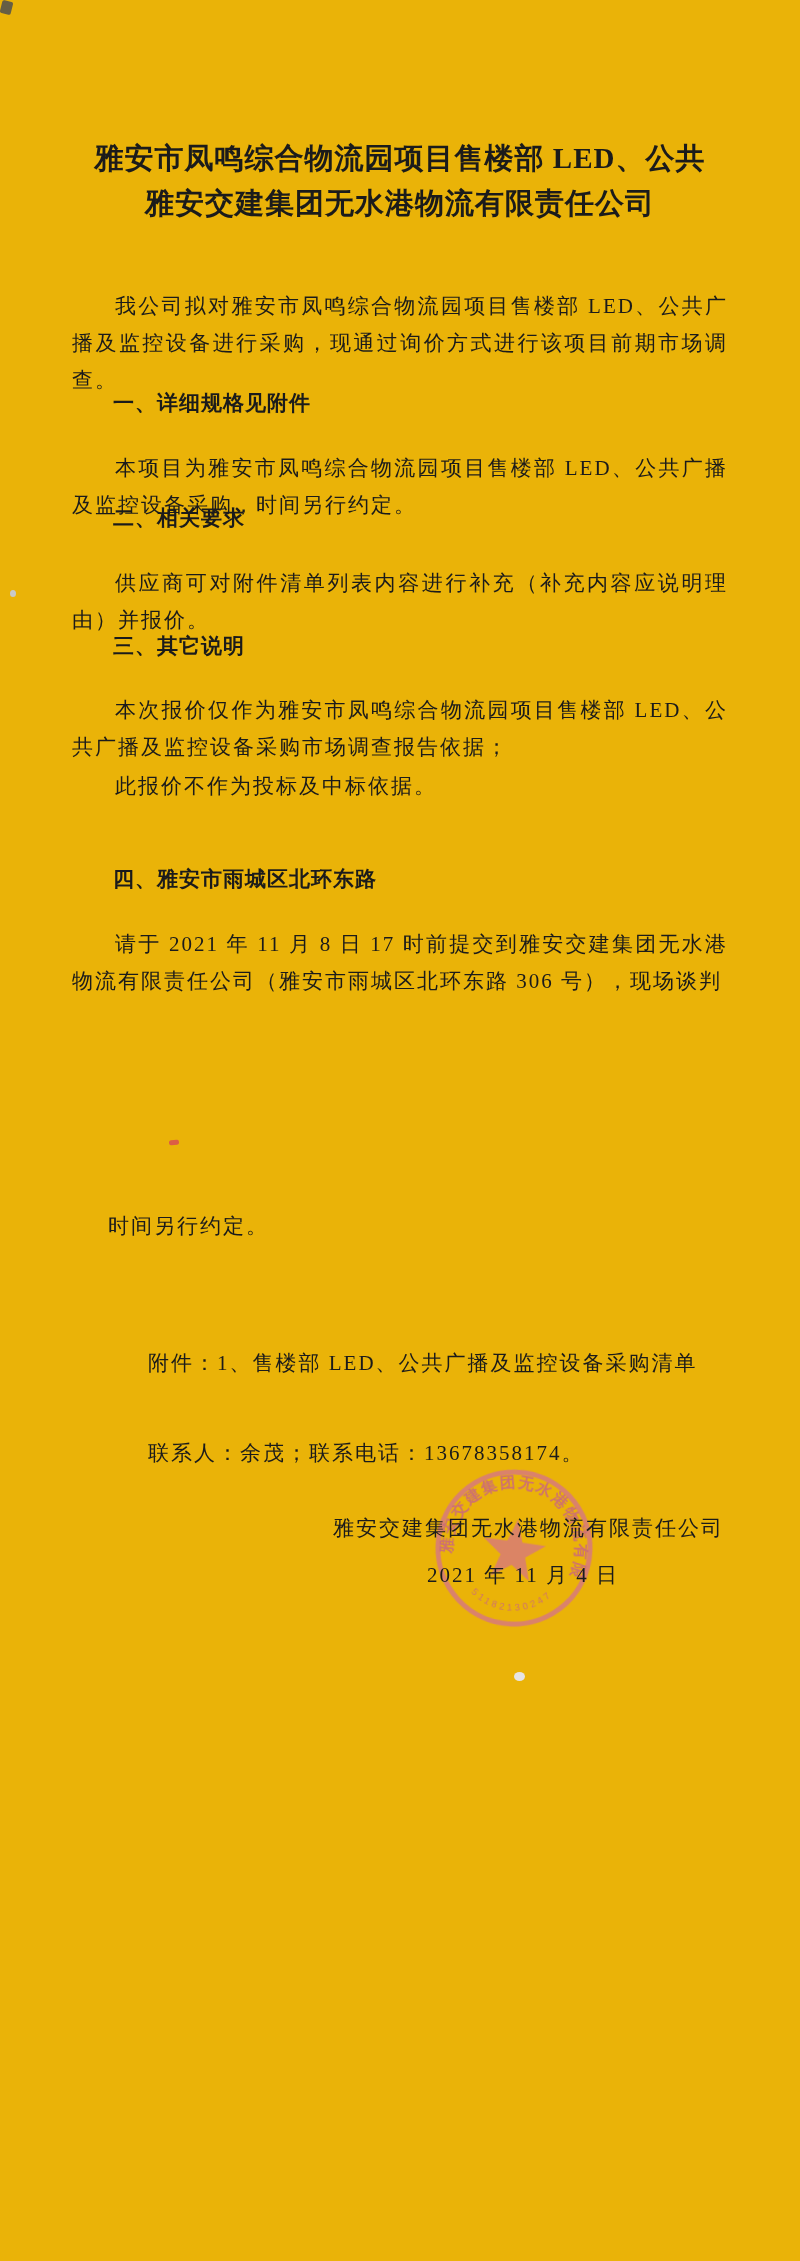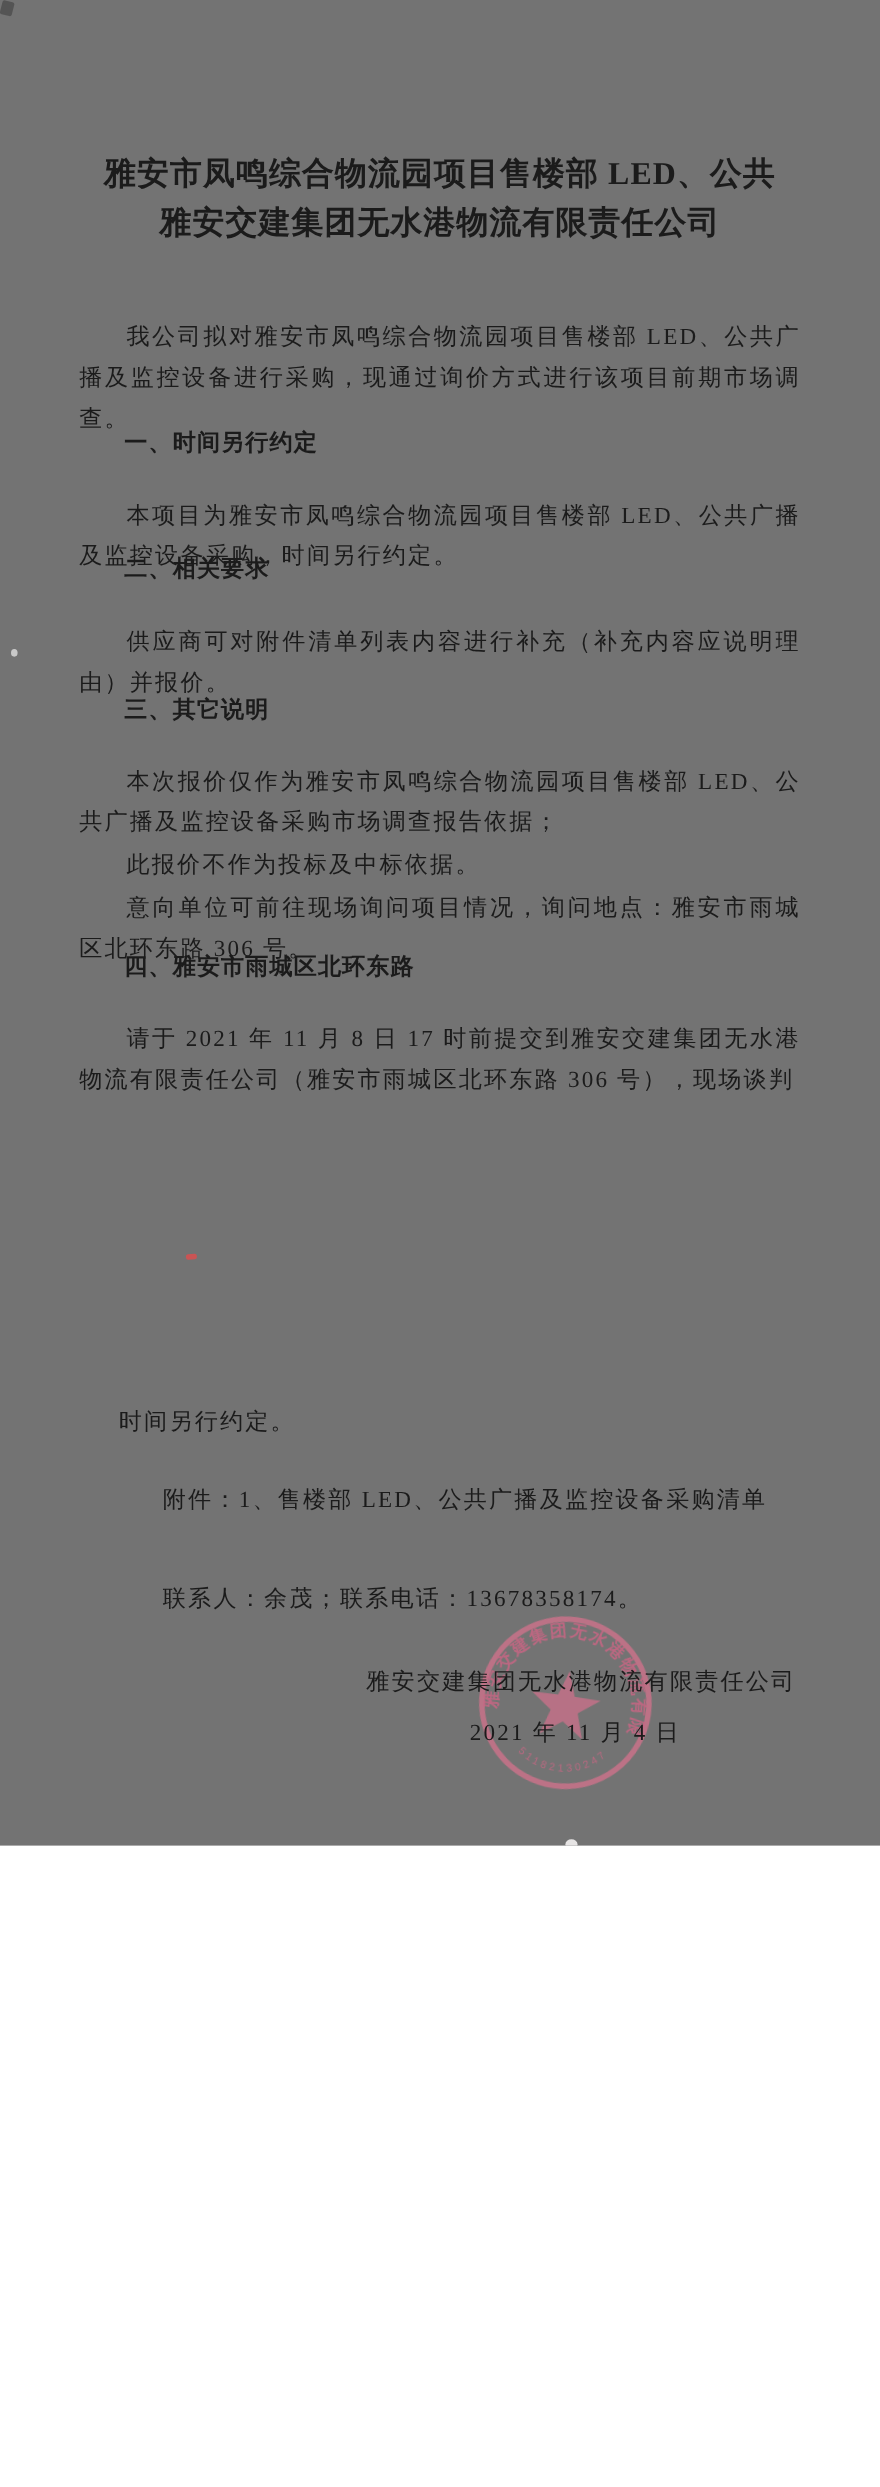--- a/index.html
+++ b/index.html
@@ -1,19 +1,19 @@
 <!DOCTYPE html>
 <html><head>
 <meta charset="utf-8">
 <style>
   html,body{margin:0;padding:0;background:#ffffff;}
   .page{
     position:relative;
-    width:800px;height:1678px;
-    background:#737373;
+    width:800px;height:2261px;
+    background:#eab308;
     font-family:"Liberation Serif","DejaVu Serif",serif;
     color:#1b1b1b;
     overflow:hidden;
   }
   .doc-title{
     position:absolute;top:136px;left:0;width:800px;
     text-align:center;font-weight:bold;
     font-size:29px;line-height:45px;letter-spacing:1px;
   }
   .body-text{
@@ -51,35 +51,34 @@
 
 <div class="page">
 
   <div class="doc-title">
     <div>雅安市凤鸣综合物流园项目售楼部 LED、公共</div>
     <div>雅安交建集团无水港物流有限责任公司</div>
   </div>
 
   <p class="body-text indent" style="top:267px">我公司拟对雅安市凤鸣综合物流园项目售楼部 LED、公共广播及监控设备进行采购，现通过询价方式进行该项目前期市场调查。</p>
 
-  <div class="heading" style="top:390px">一、时间另行约定</div>
+  <div class="heading" style="top:390px">一、详细规格见附件</div>
   <p class="body-text indent" style="top:429px">本项目为雅安市凤鸣综合物流园项目售楼部 LED、公共广播及监控设备采购，时间另行约定。</p>
 
   <div class="heading" style="top:505px">二、相关要求</div>
   <p class="body-text indent" style="top:544px">供应商可对附件清单列表内容进行补充（补充内容应说明理由）并报价。</p>
 
   <div class="heading" style="top:633px">三、其它说明</div>
   <p class="body-text indent" style="top:747px">此报价不作为投标及中标依据。</p>
   <p class="body-text indent" style="top:671px">本次报价仅作为雅安市凤鸣综合物流园项目售楼部 LED、公共广播及监控设备采购市场调查报告依据；</p>
-  <p class="body-text indent" style="top:786px">意向单位可前往现场询问项目情况，询问地点：雅安市雨城区北环东路 306 号。</p>
 
   <div class="heading" style="top:866px">四、雅安市雨城区北环东路</div>
   <p class="body-text indent" style="top:905px">请于 2021 年 11 月 8 日 17 时前提交到雅安交建集团无水港物流有限责任公司（雅安市雨城区北环东路 306 号），现场谈判</p>
 
-  <div class="single-line" style="left:108px;top:1277px">时间另行约定。</div>
+  <div class="single-line" style="left:108px;top:1211px">时间另行约定。</div>
 
   <div class="single-line" style="left:148px;top:1348px">附件：1、售楼部 LED、公共广播及监控设备采购清单</div>
 
   <div class="single-line" style="left:148px;top:1438px">联系人：余茂；联系电话：13678358174。</div>
 
   <svg class="stamp" viewBox="0 0 164 164">
     <defs>
       <path id="arcTop" d="M 26,110 A 62 62 0 1 1 138,110" fill="none"></path>
       <path id="arcBottom" d="M 36,122 A 58 58 0 0 0 128,122" fill="none"></path>
       <filter id="sealblur">

